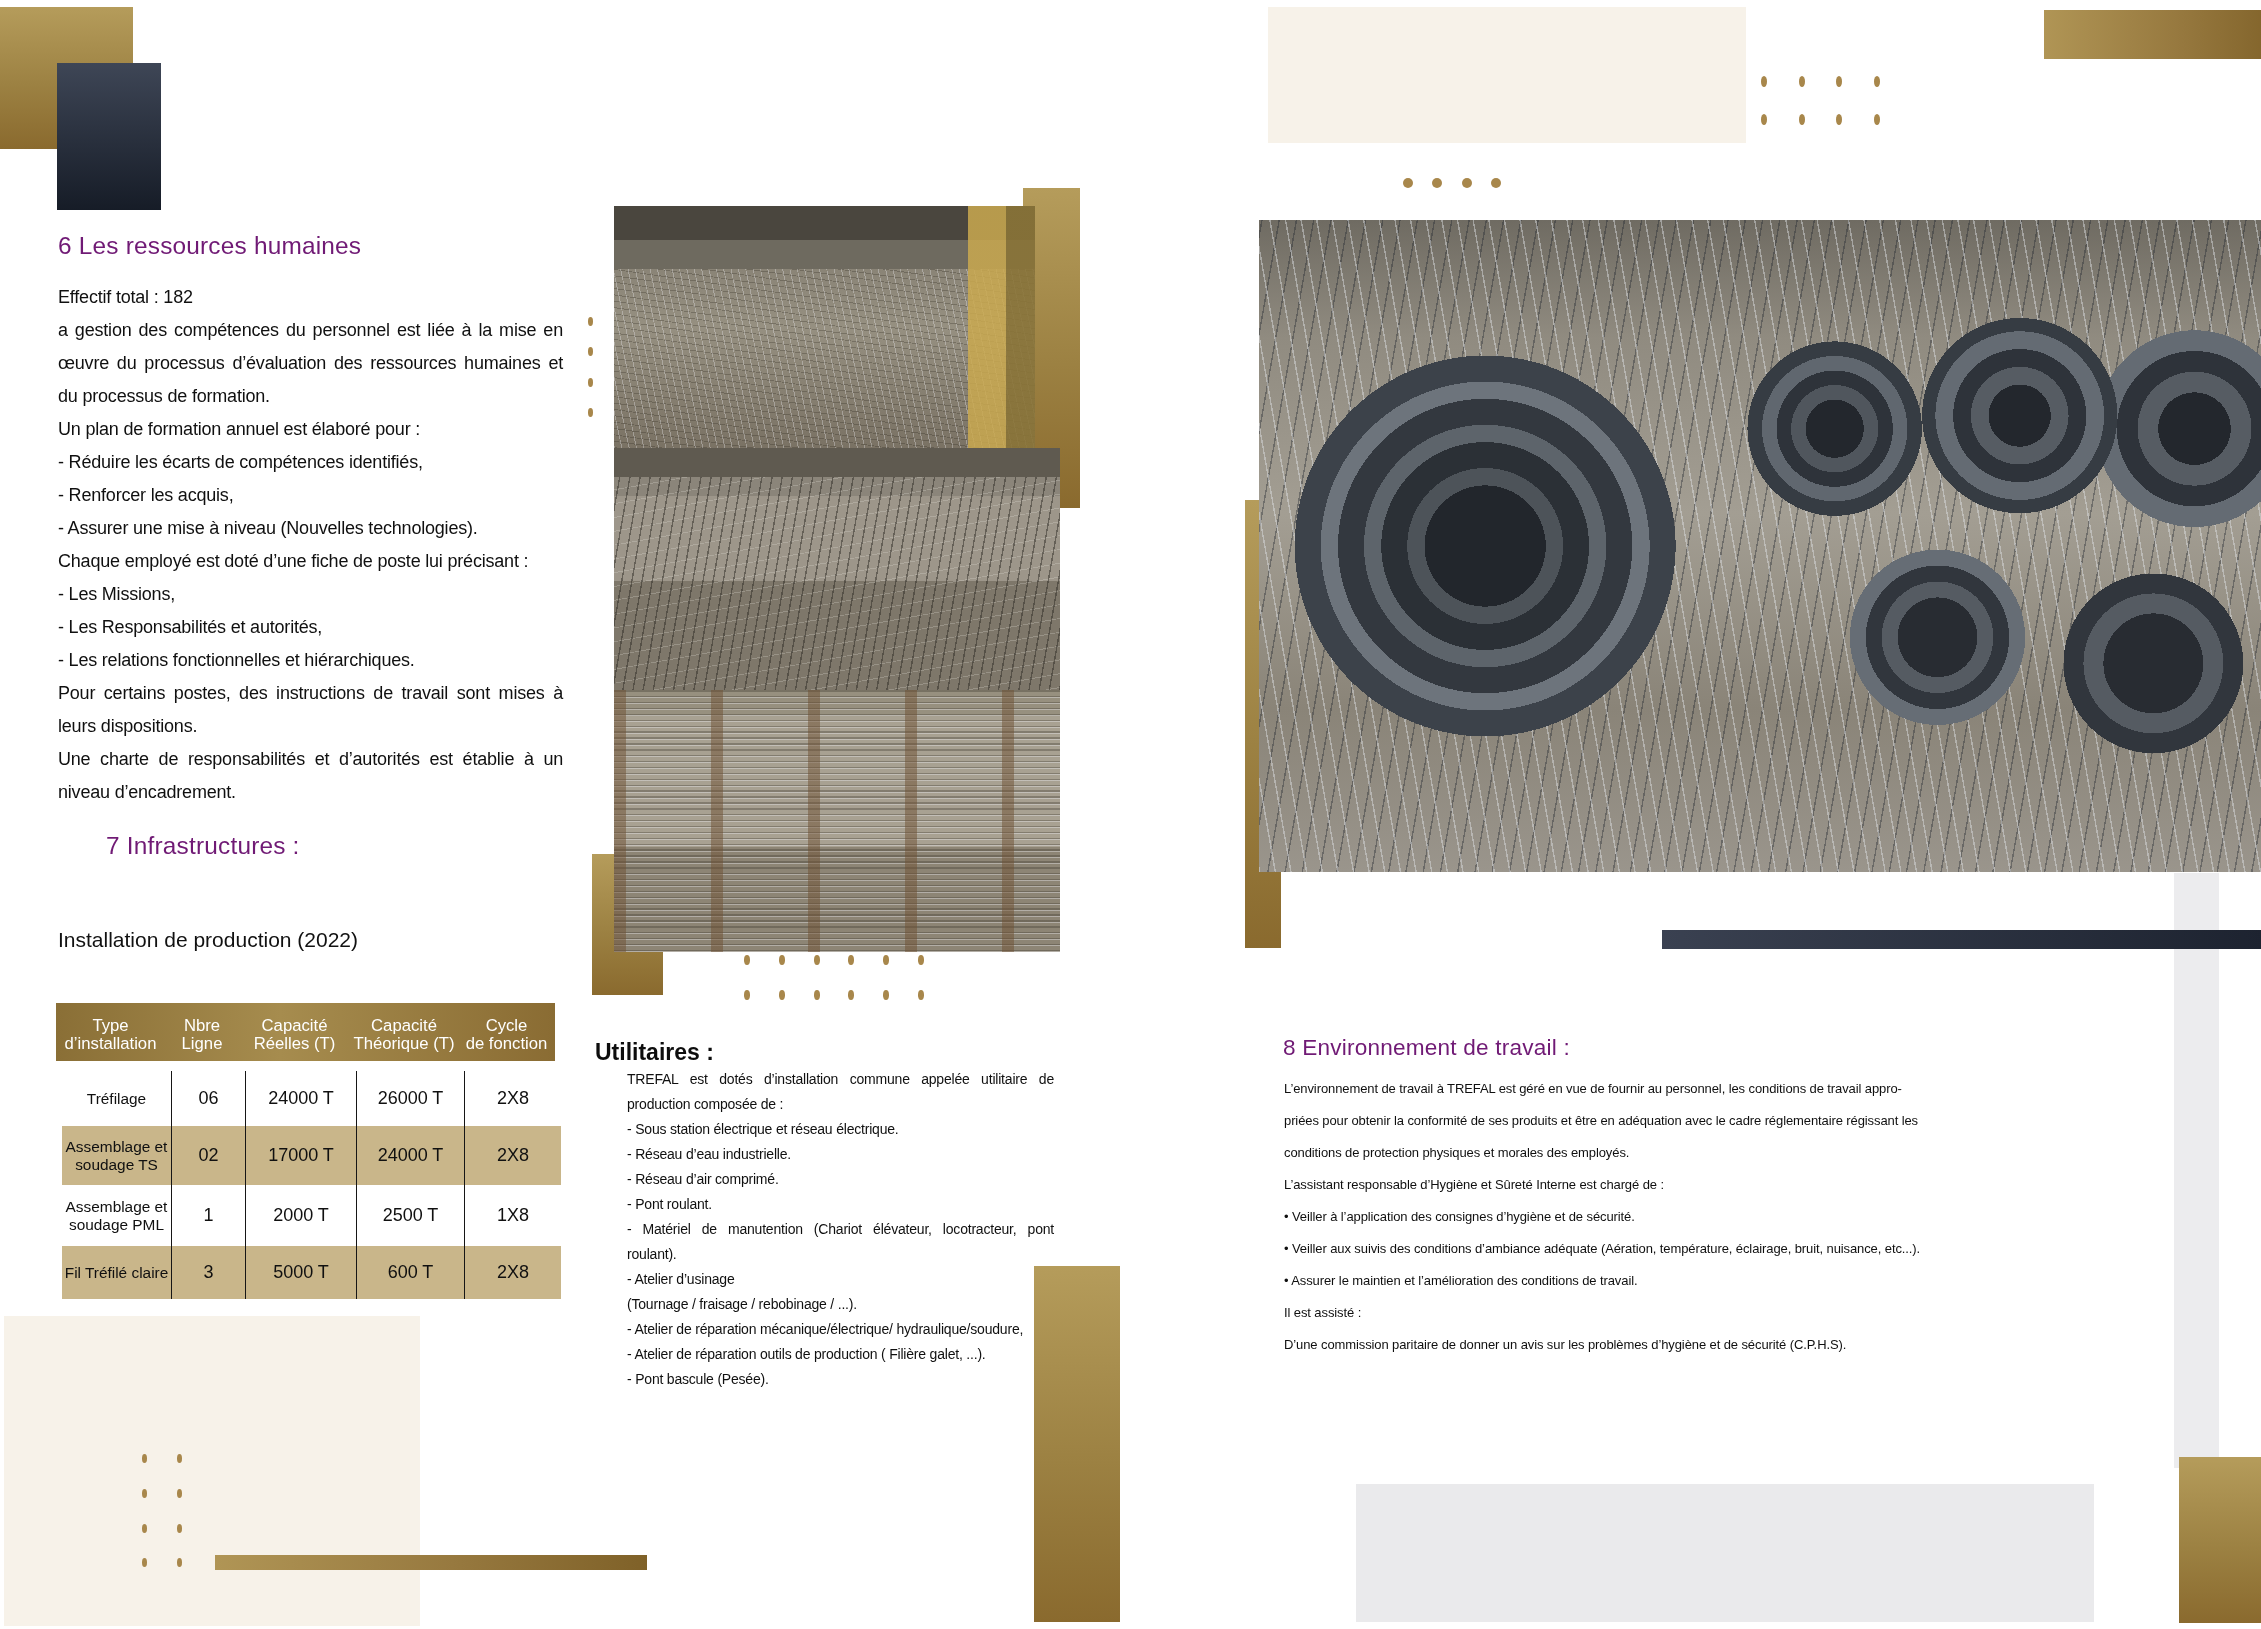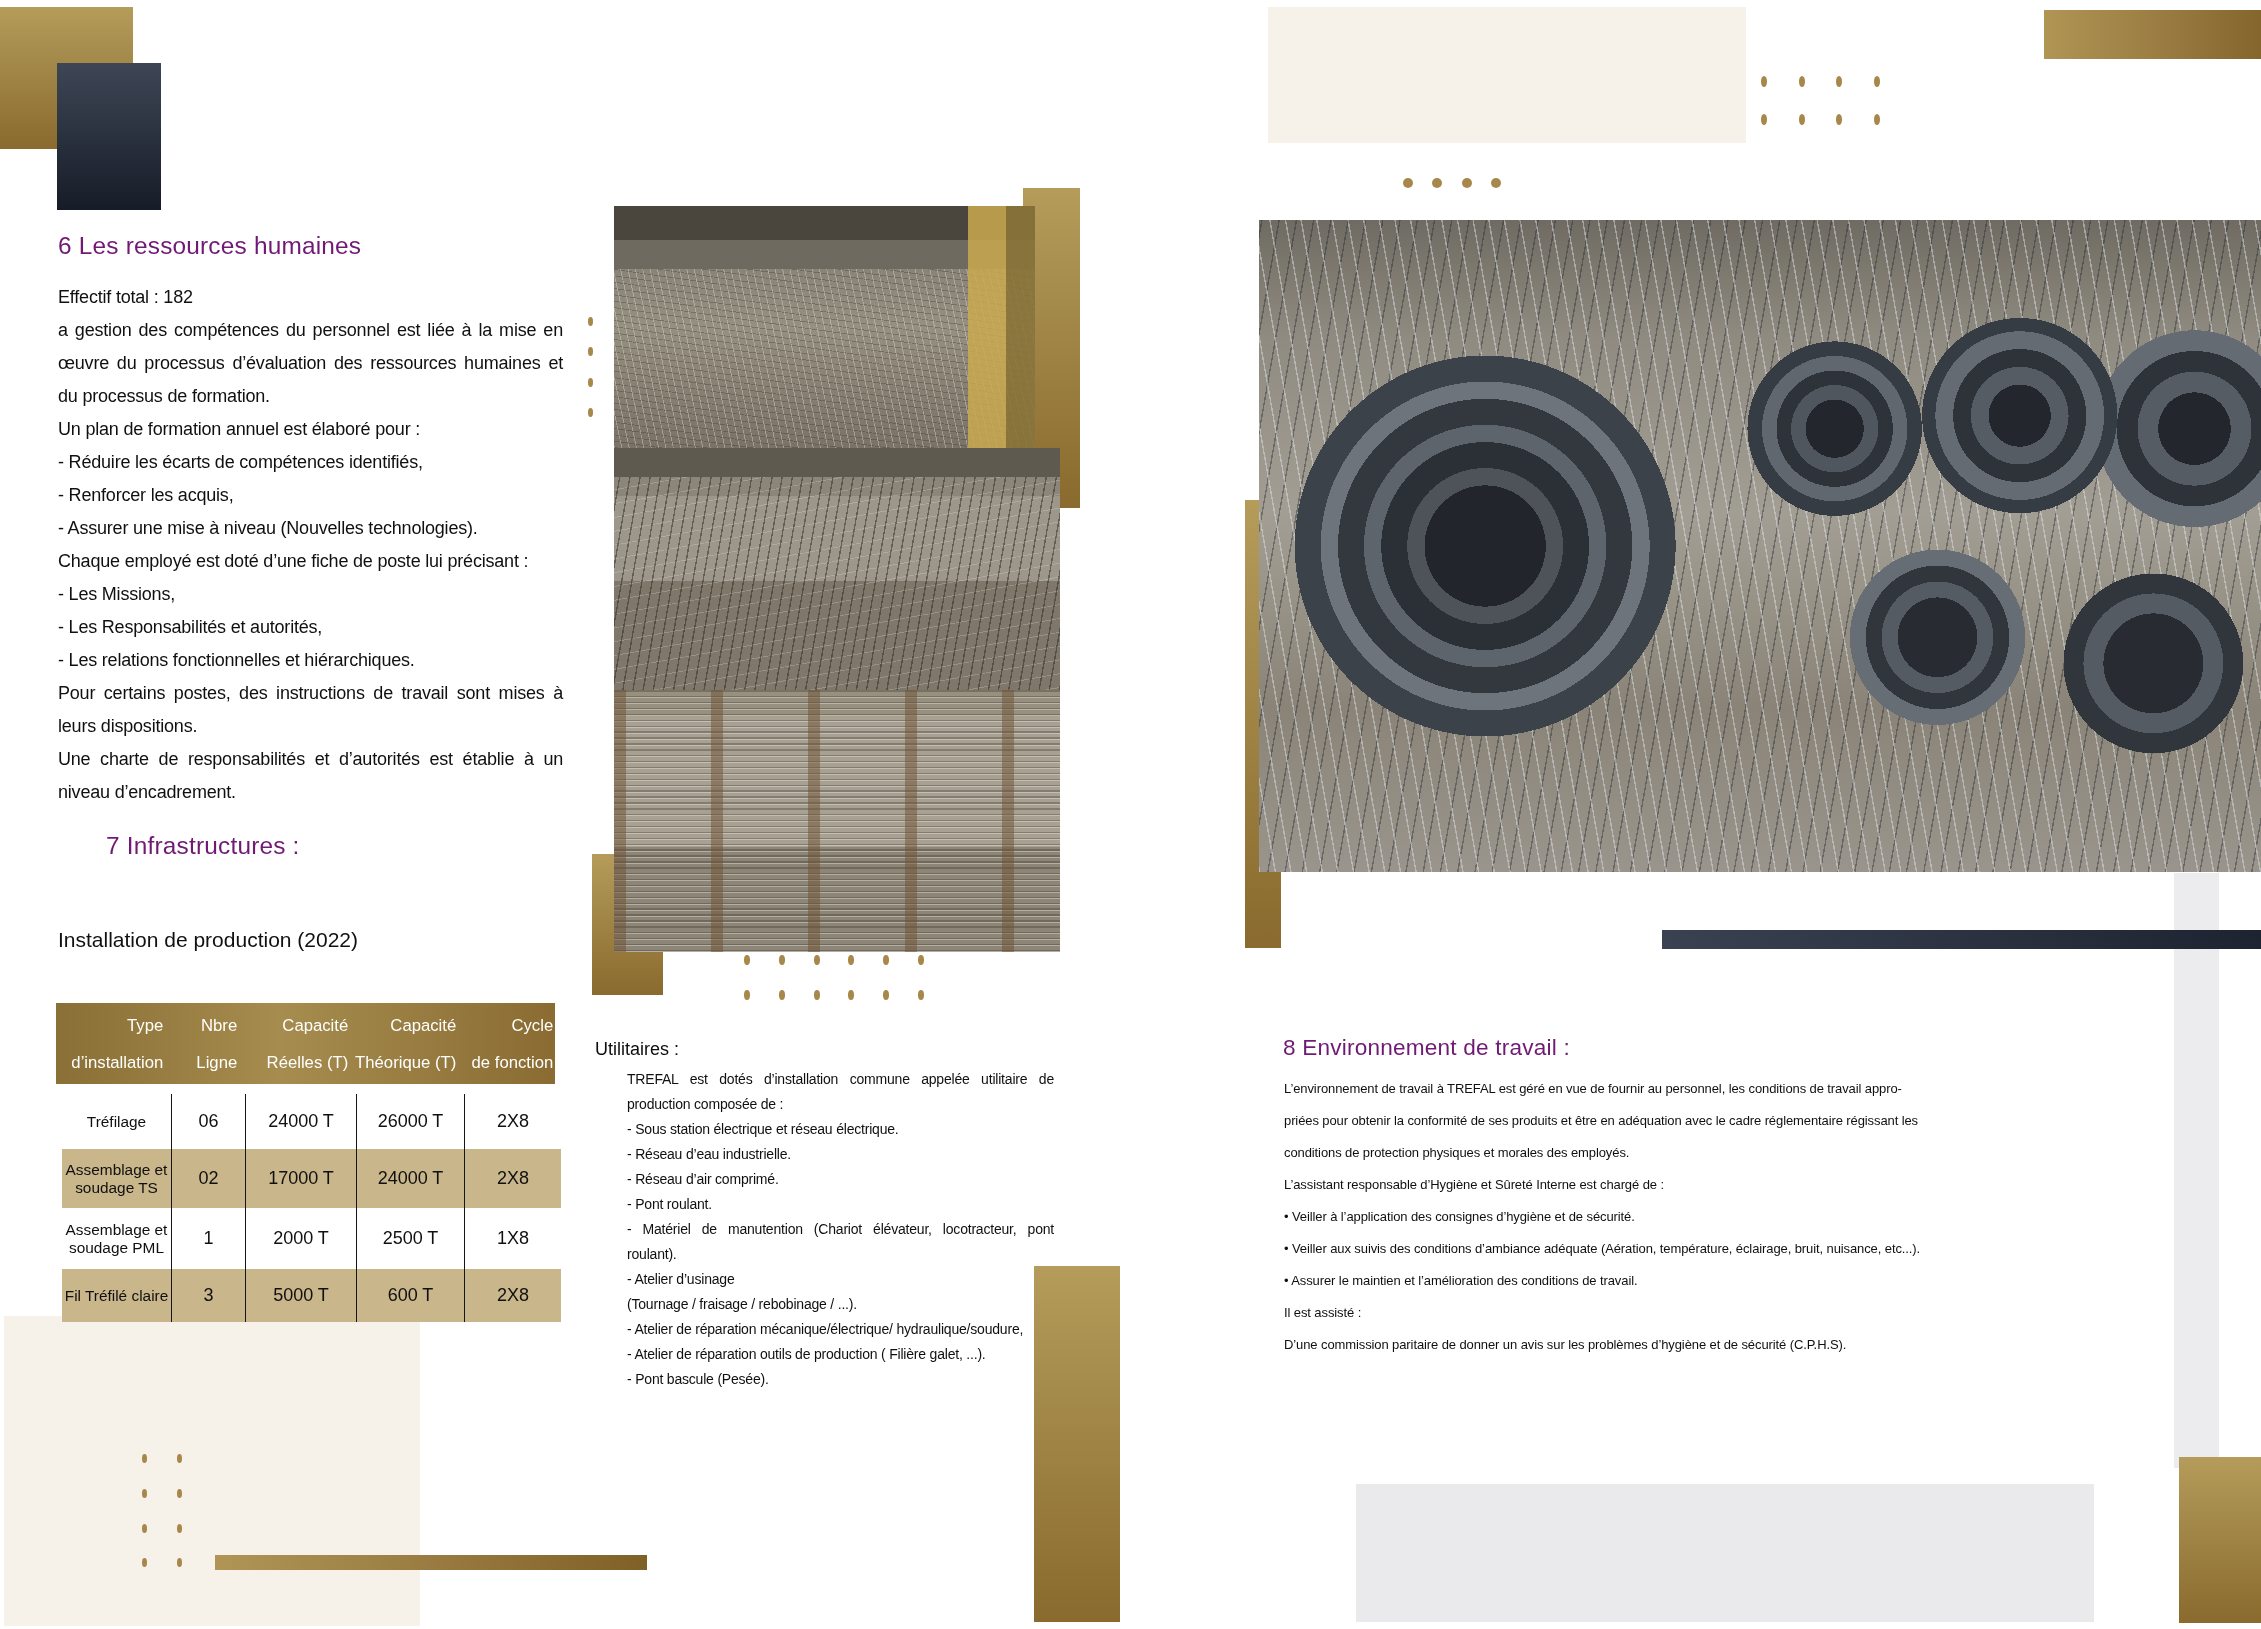--- a/index.html
+++ b/index.html
@@ -15,28 +15,28 @@
   .grayblock{background:#eaeaec;}
   .graystrip{background:#ececee;}
   .dot{position:absolute;background:#a8874b;border-radius:50%;}
   .heading{color:#701a75;font-weight:500;letter-spacing:0.2px;white-space:nowrap;}
   .h-big{font-size:24.4px;}
   .h-mid{font-size:22.6px;}
   p{margin:0;}
   .left-body{width:505px;font-size:18px;line-height:33px;text-align:justify;letter-spacing:-0.2px;}
   .sub-title{font-size:21px;color:#111;white-space:nowrap;}
   .mid-body{width:427px;font-size:14px;line-height:25px;text-align:justify;letter-spacing:-0.2px;margin-left:32px;}
-  .mid-heading{font-size:18px;font-weight:normal;color:#0d0d0d;white-space:nowrap;}
+  .mid-heading{font-size:23px;font-weight:bold;color:#0d0d0d;white-space:nowrap;}
   .right-body{width:902px;font-size:13px;line-height:32px;letter-spacing:-0.1px;}
   .right-body p{white-space:nowrap;}
   
   .tbl{width:499px;}
-  .t-head{display:grid;grid-template-columns:109px 74px 111px 108px 97px;height:81px;
+  .t-head{display:grid;grid-template-columns:109px 74px 111px 108px 97px;height:58px;
           background:linear-gradient(90deg,#8a6f36 0%,#a68c4e 45%,#8a6c33 100%);
-          color:#fff;text-align:right;}
+          color:#fff;text-align:center;}
   .t-head .hc{display:flex;flex-direction:column;justify-content:space-between;
               padding:13.6px 1.8px 11.8px;font-size:16.7px;line-height:18px;}
   .t-body{display:grid;grid-template-columns:109px 74px 111px 108px 97px;
           grid-template-rows:55px 59px 61px 53px;margin-top:10px;margin-left:6px;}
   .tc{display:flex;align-items:center;justify-content:center;font-size:18px;text-align:center;}
   .tc.lbl{font-size:15.4px;line-height:18px;padding:0 2.7px;}
   .tc.vline{border-left:1.4px solid #161616;}
   .tc.tan{background:#c9b68a;}
   
   .photo{background-repeat:no-repeat;}

